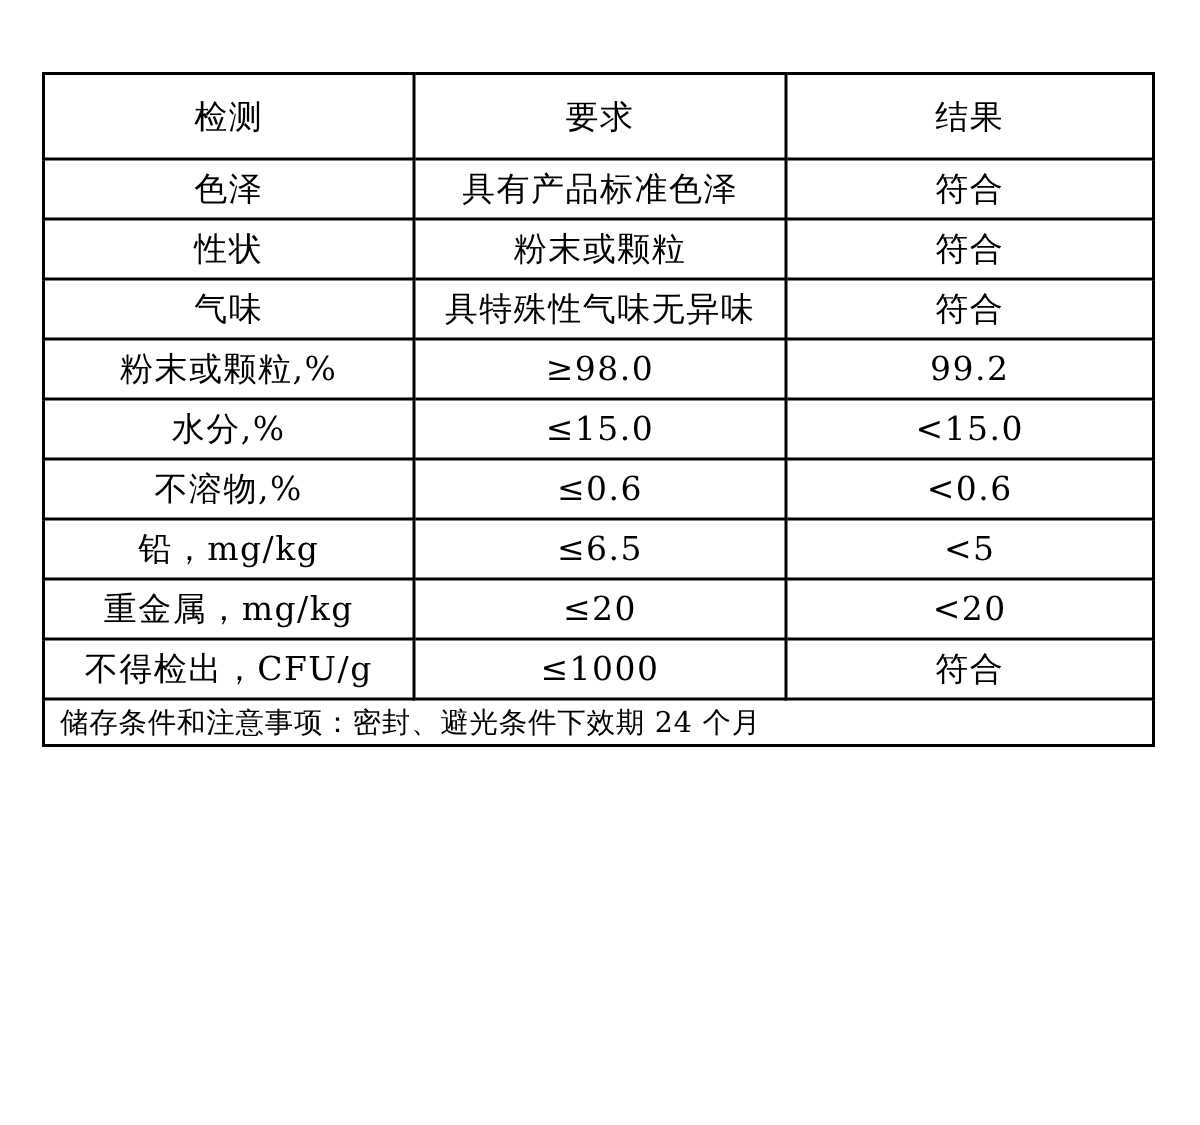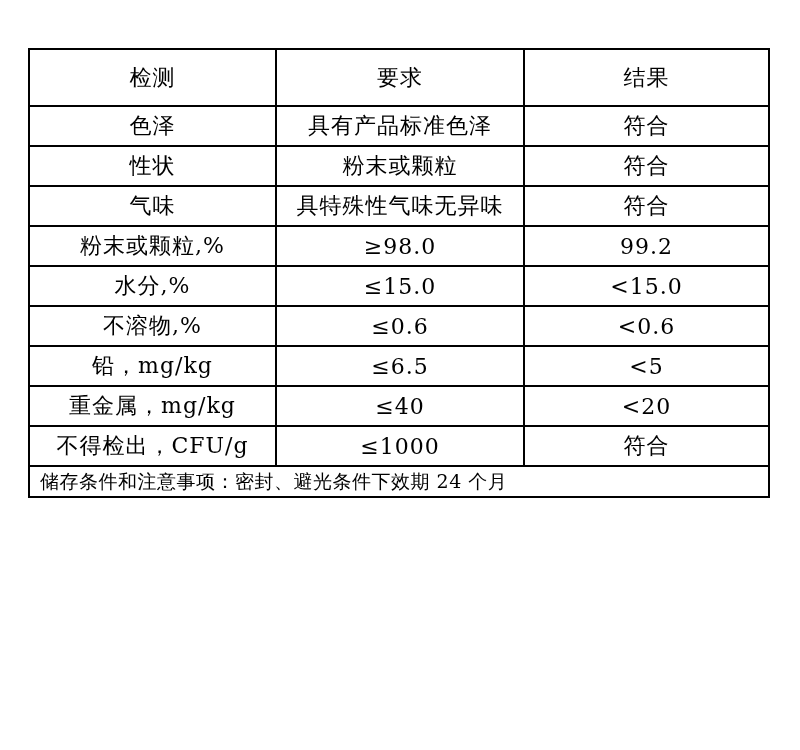--- a/index.html
+++ b/index.html
@@ -92,21 +92,21 @@
         <td>≤0.6</td>
         <td>&lt;0.6</td>
       </tr>
       <tr>
         <td>铅，mg/kg</td>
         <td>≤6.5</td>
         <td>&lt;5</td>
       </tr>
       <tr>
         <td>重金属，mg/kg</td>
-        <td>≤40</td>
+        <td>≤20</td>
         <td>&lt;20</td>
       </tr>
       <tr>
         <td>不得检出，CFU/g</td>
         <td>≤1000</td>
         <td>符合</td>
       </tr>
     </tbody>
     <tfoot>
       <tr>

